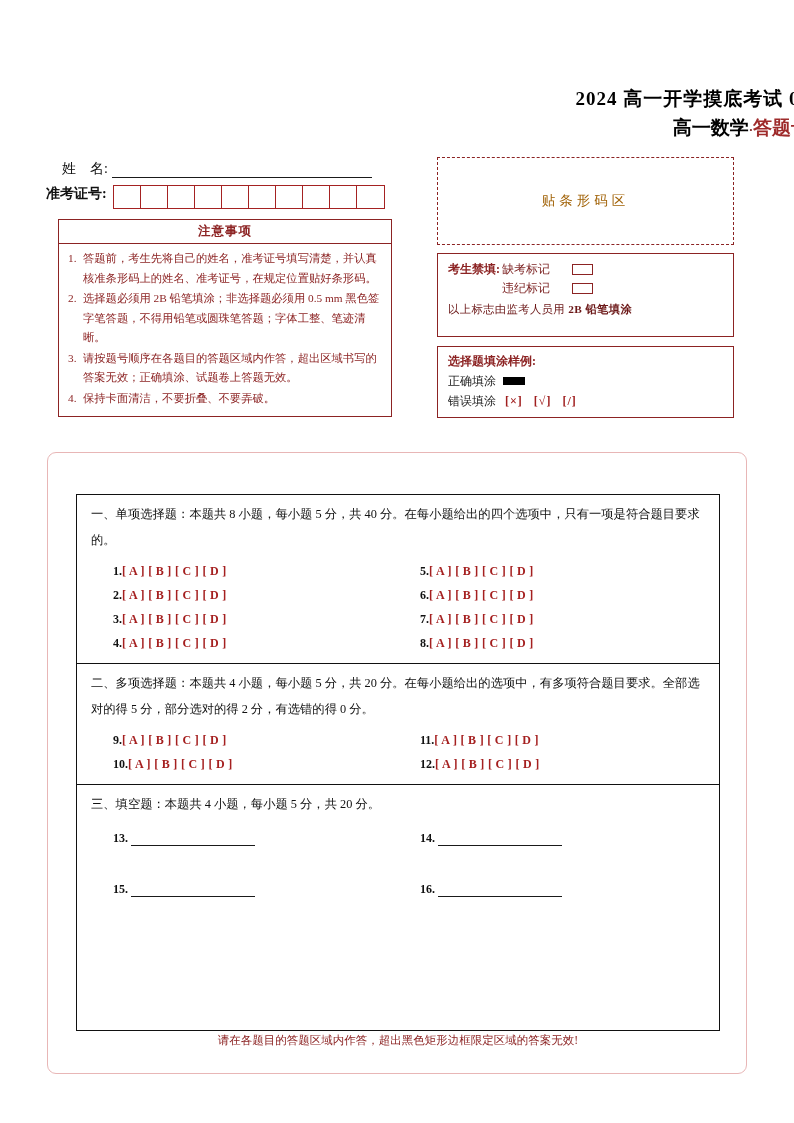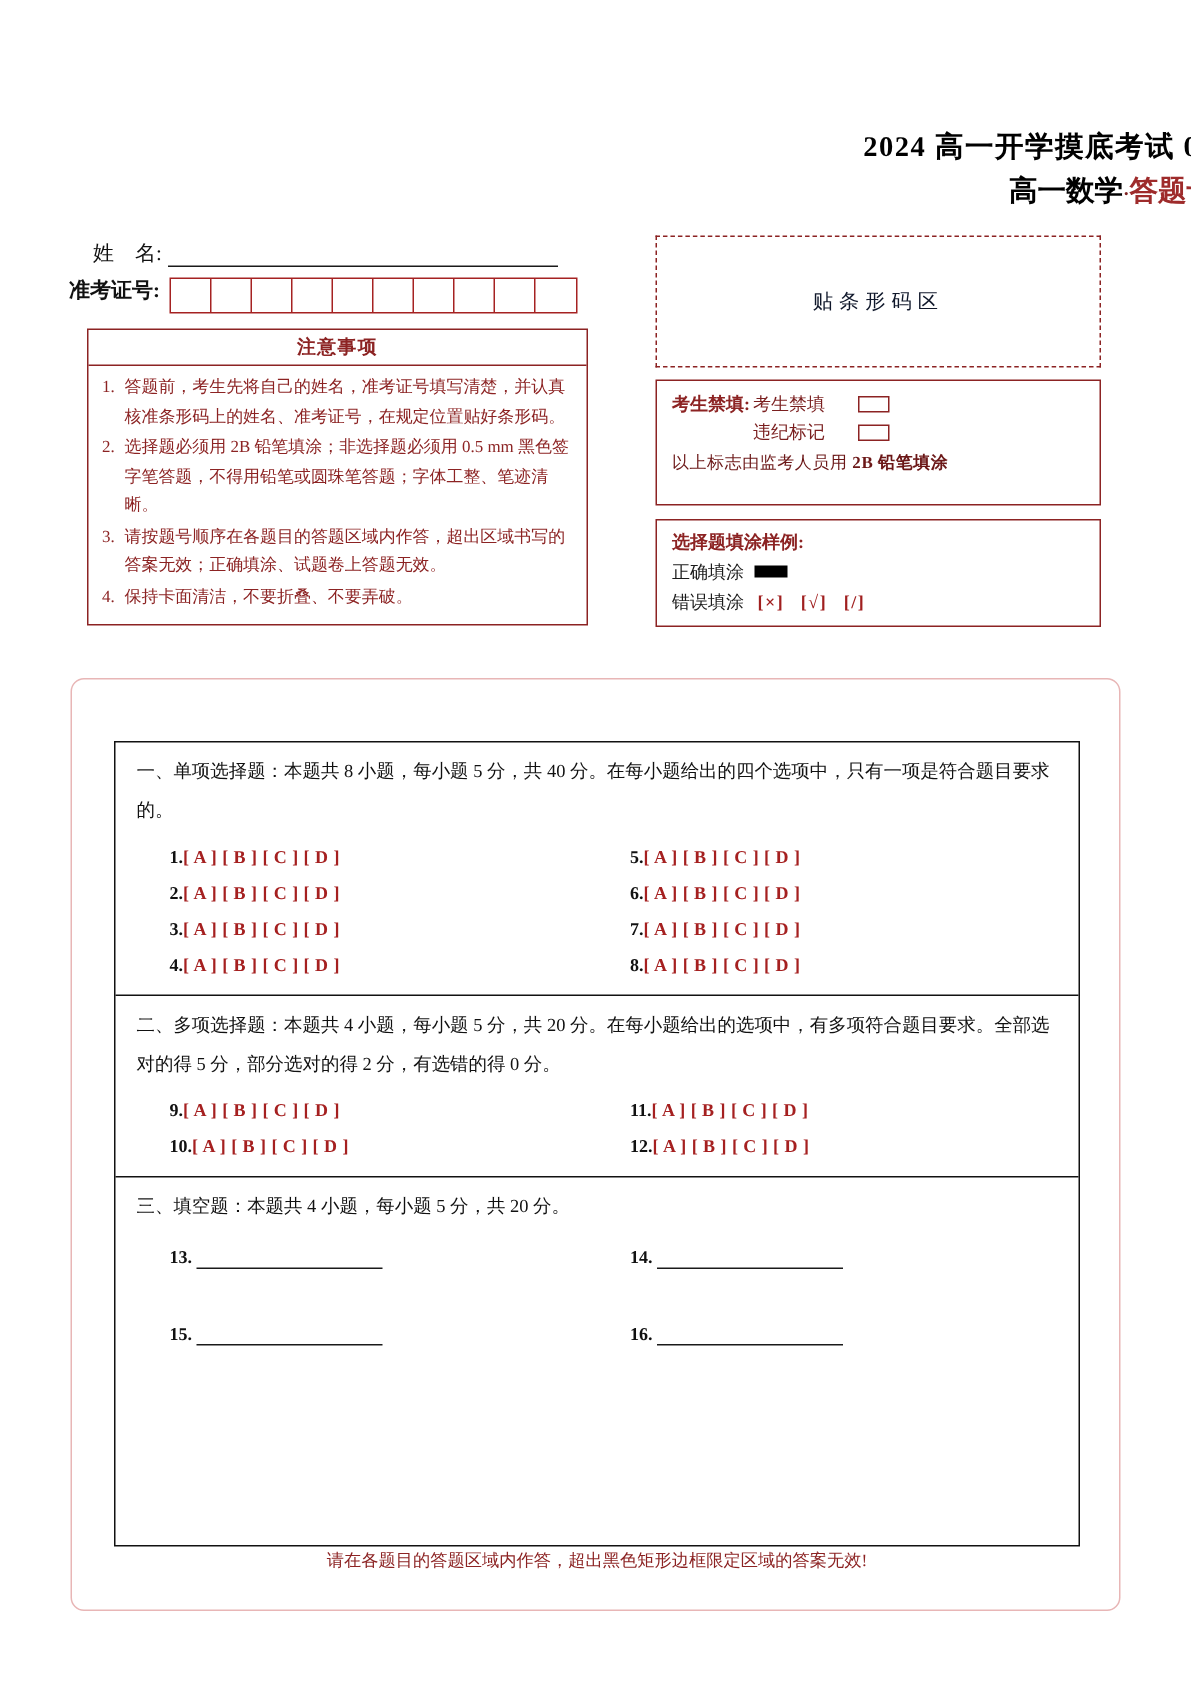--- a/index.html
+++ b/index.html
@@ -133,21 +133,21 @@
     width: 297px;
     height: 88px;
     border: 1.6px dashed #8c2323;
     box-sizing: border-box;
     display: flex;
     align-items: center;
     justify-content: center;
   }
   .barcode-text {
     font-size: 13.5px;
-    color: #0f172a;
+    color: #a16207;
     letter-spacing: 4px;
   }
 
   
   .forbid-box {
     position: absolute;
     left: 437px;
     top: 253px;
     width: 297px;
     height: 84px;
@@ -365,21 +365,21 @@
   </div>
 </div>
 
 <div class="barcode-box">
   <span class="barcode-text">贴条形码区</span>
 </div>
 
 <div class="forbid-box">
   <div class="forbid-row">
     <span class="lead">考生禁填:</span>
-    <span class="mark-label">考生禁填</span>
+    <span class="mark-label">缺考标记</span>
     <span class="mark-box"></span>
   </div>
   <div class="forbid-row">
     <span class="spacer-lead">考生禁填:</span>
     <span class="mark-label">违纪标记</span>
     <span class="mark-box"></span>
   </div>
   <div class="forbid-note">
     <span>以上标志由监考人员用 </span><b>2B 铅笔填涂</b>
   </div>

